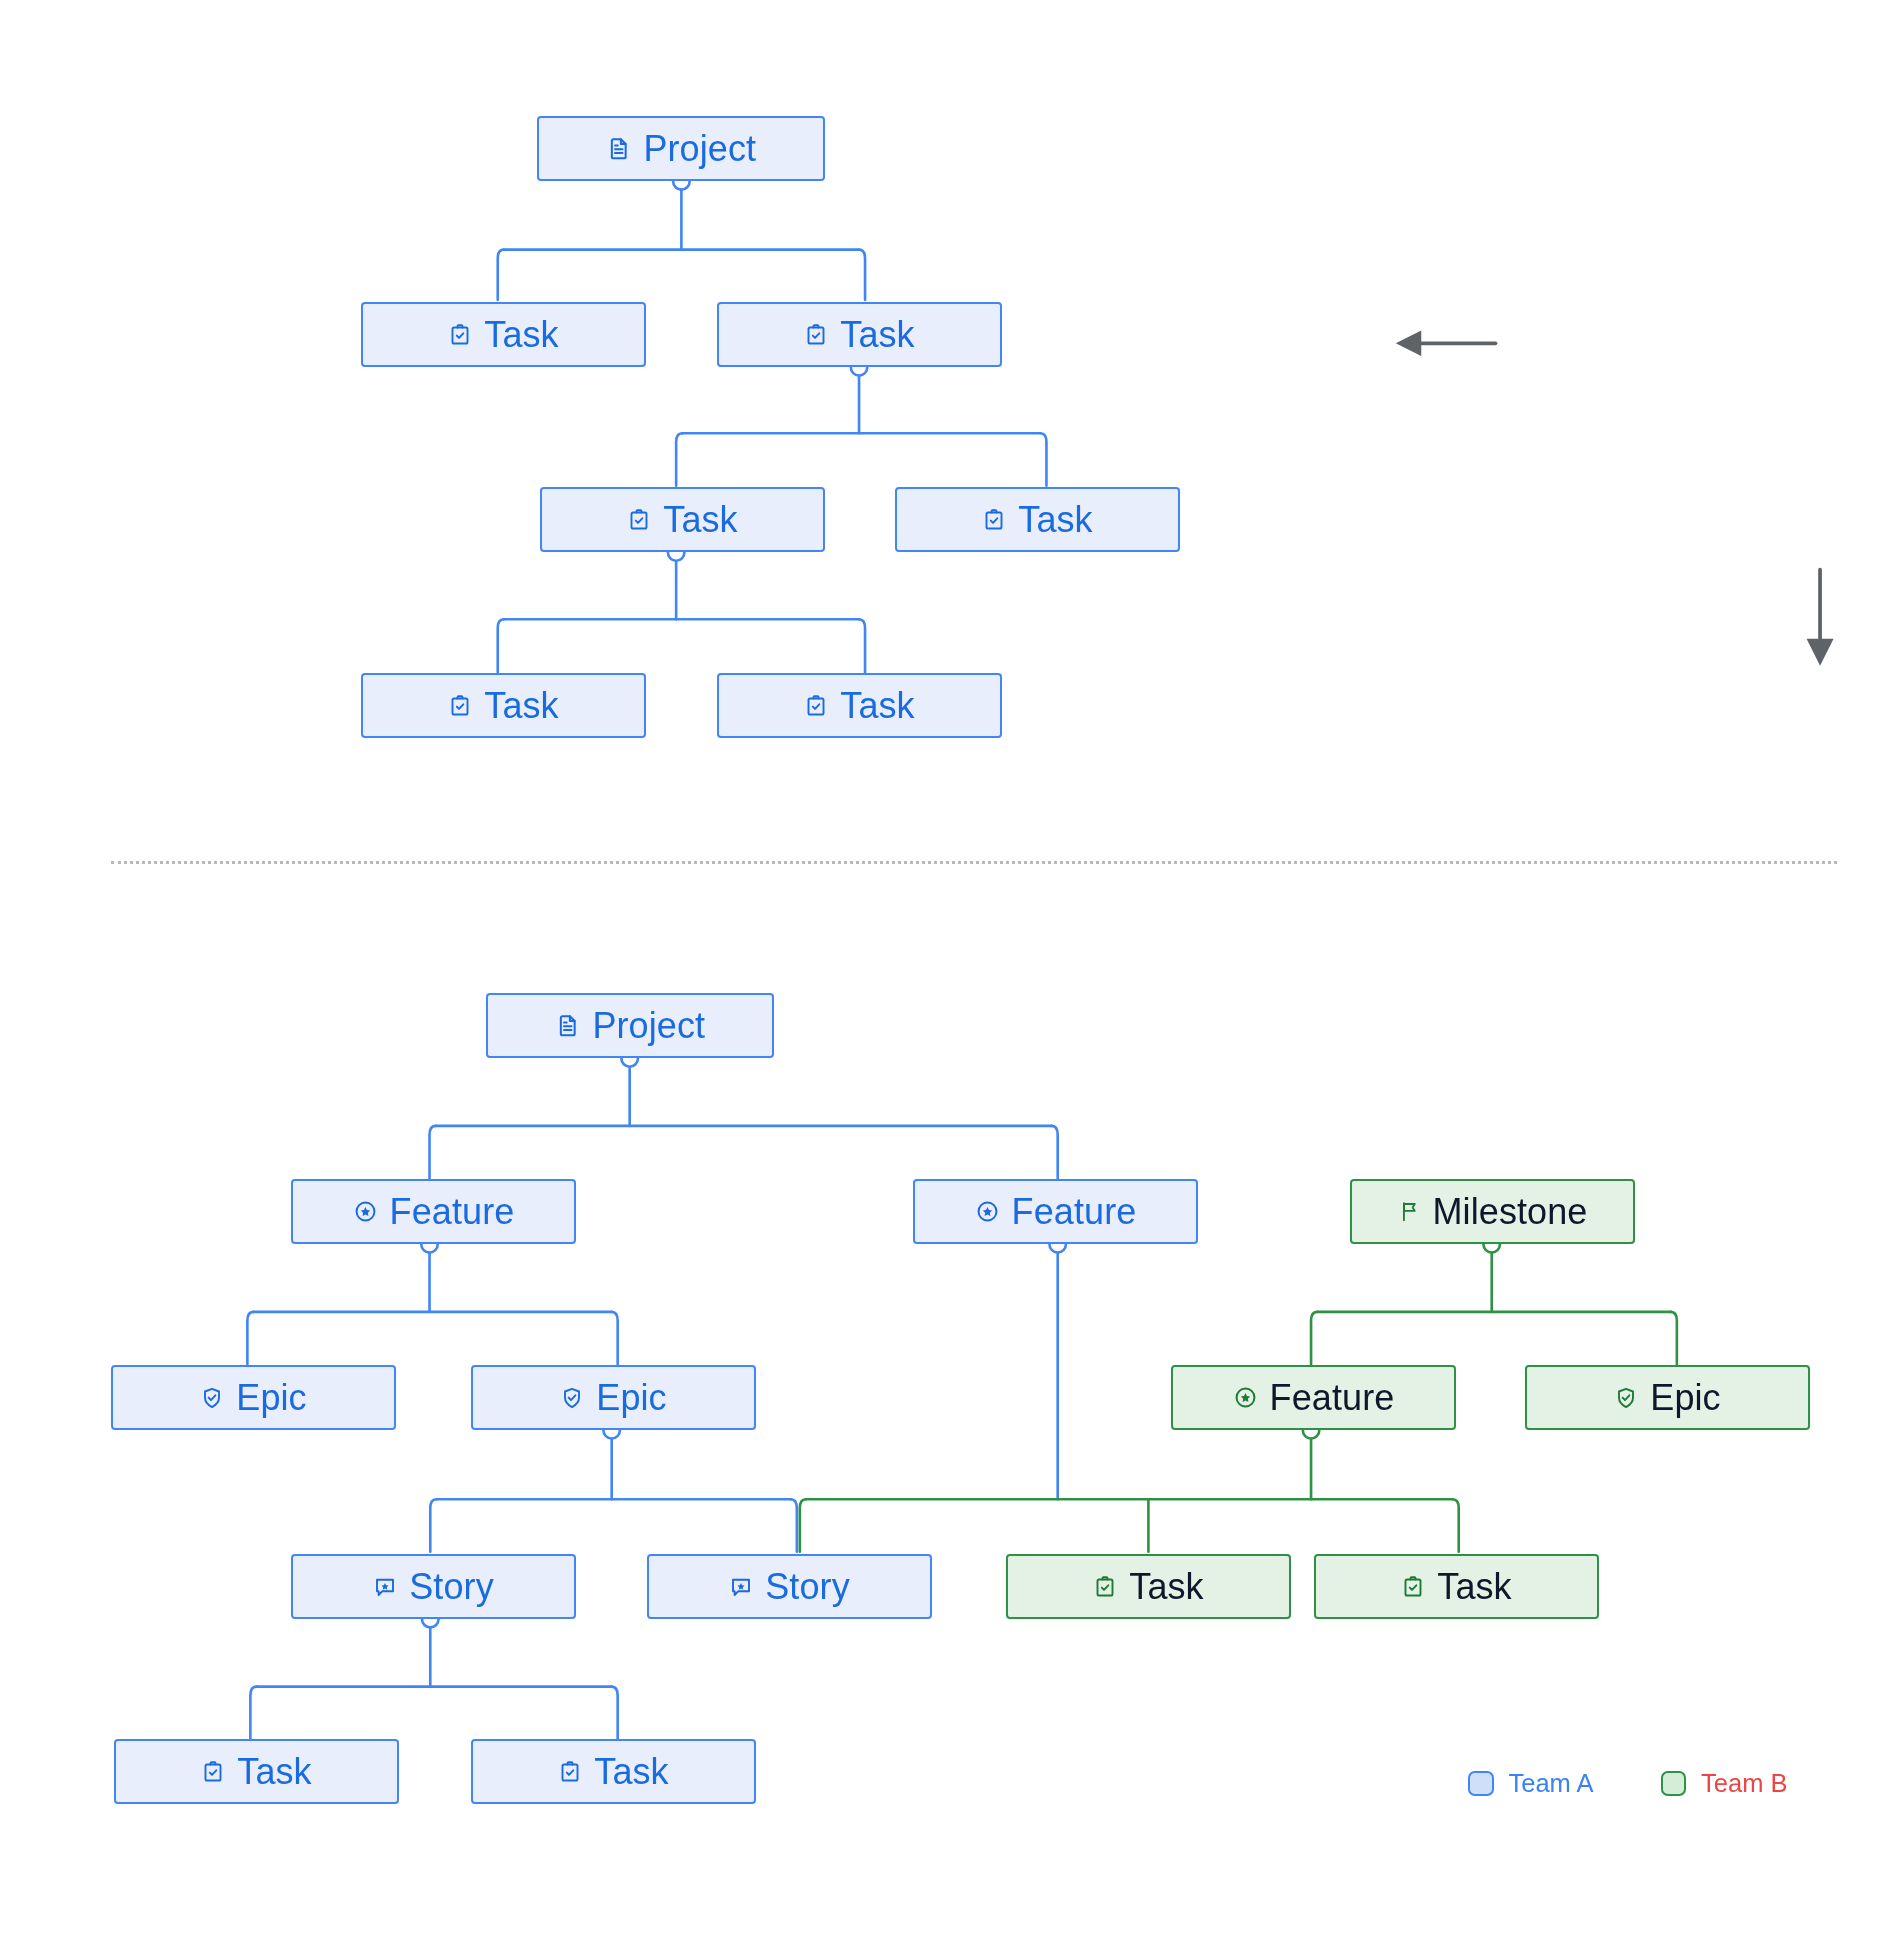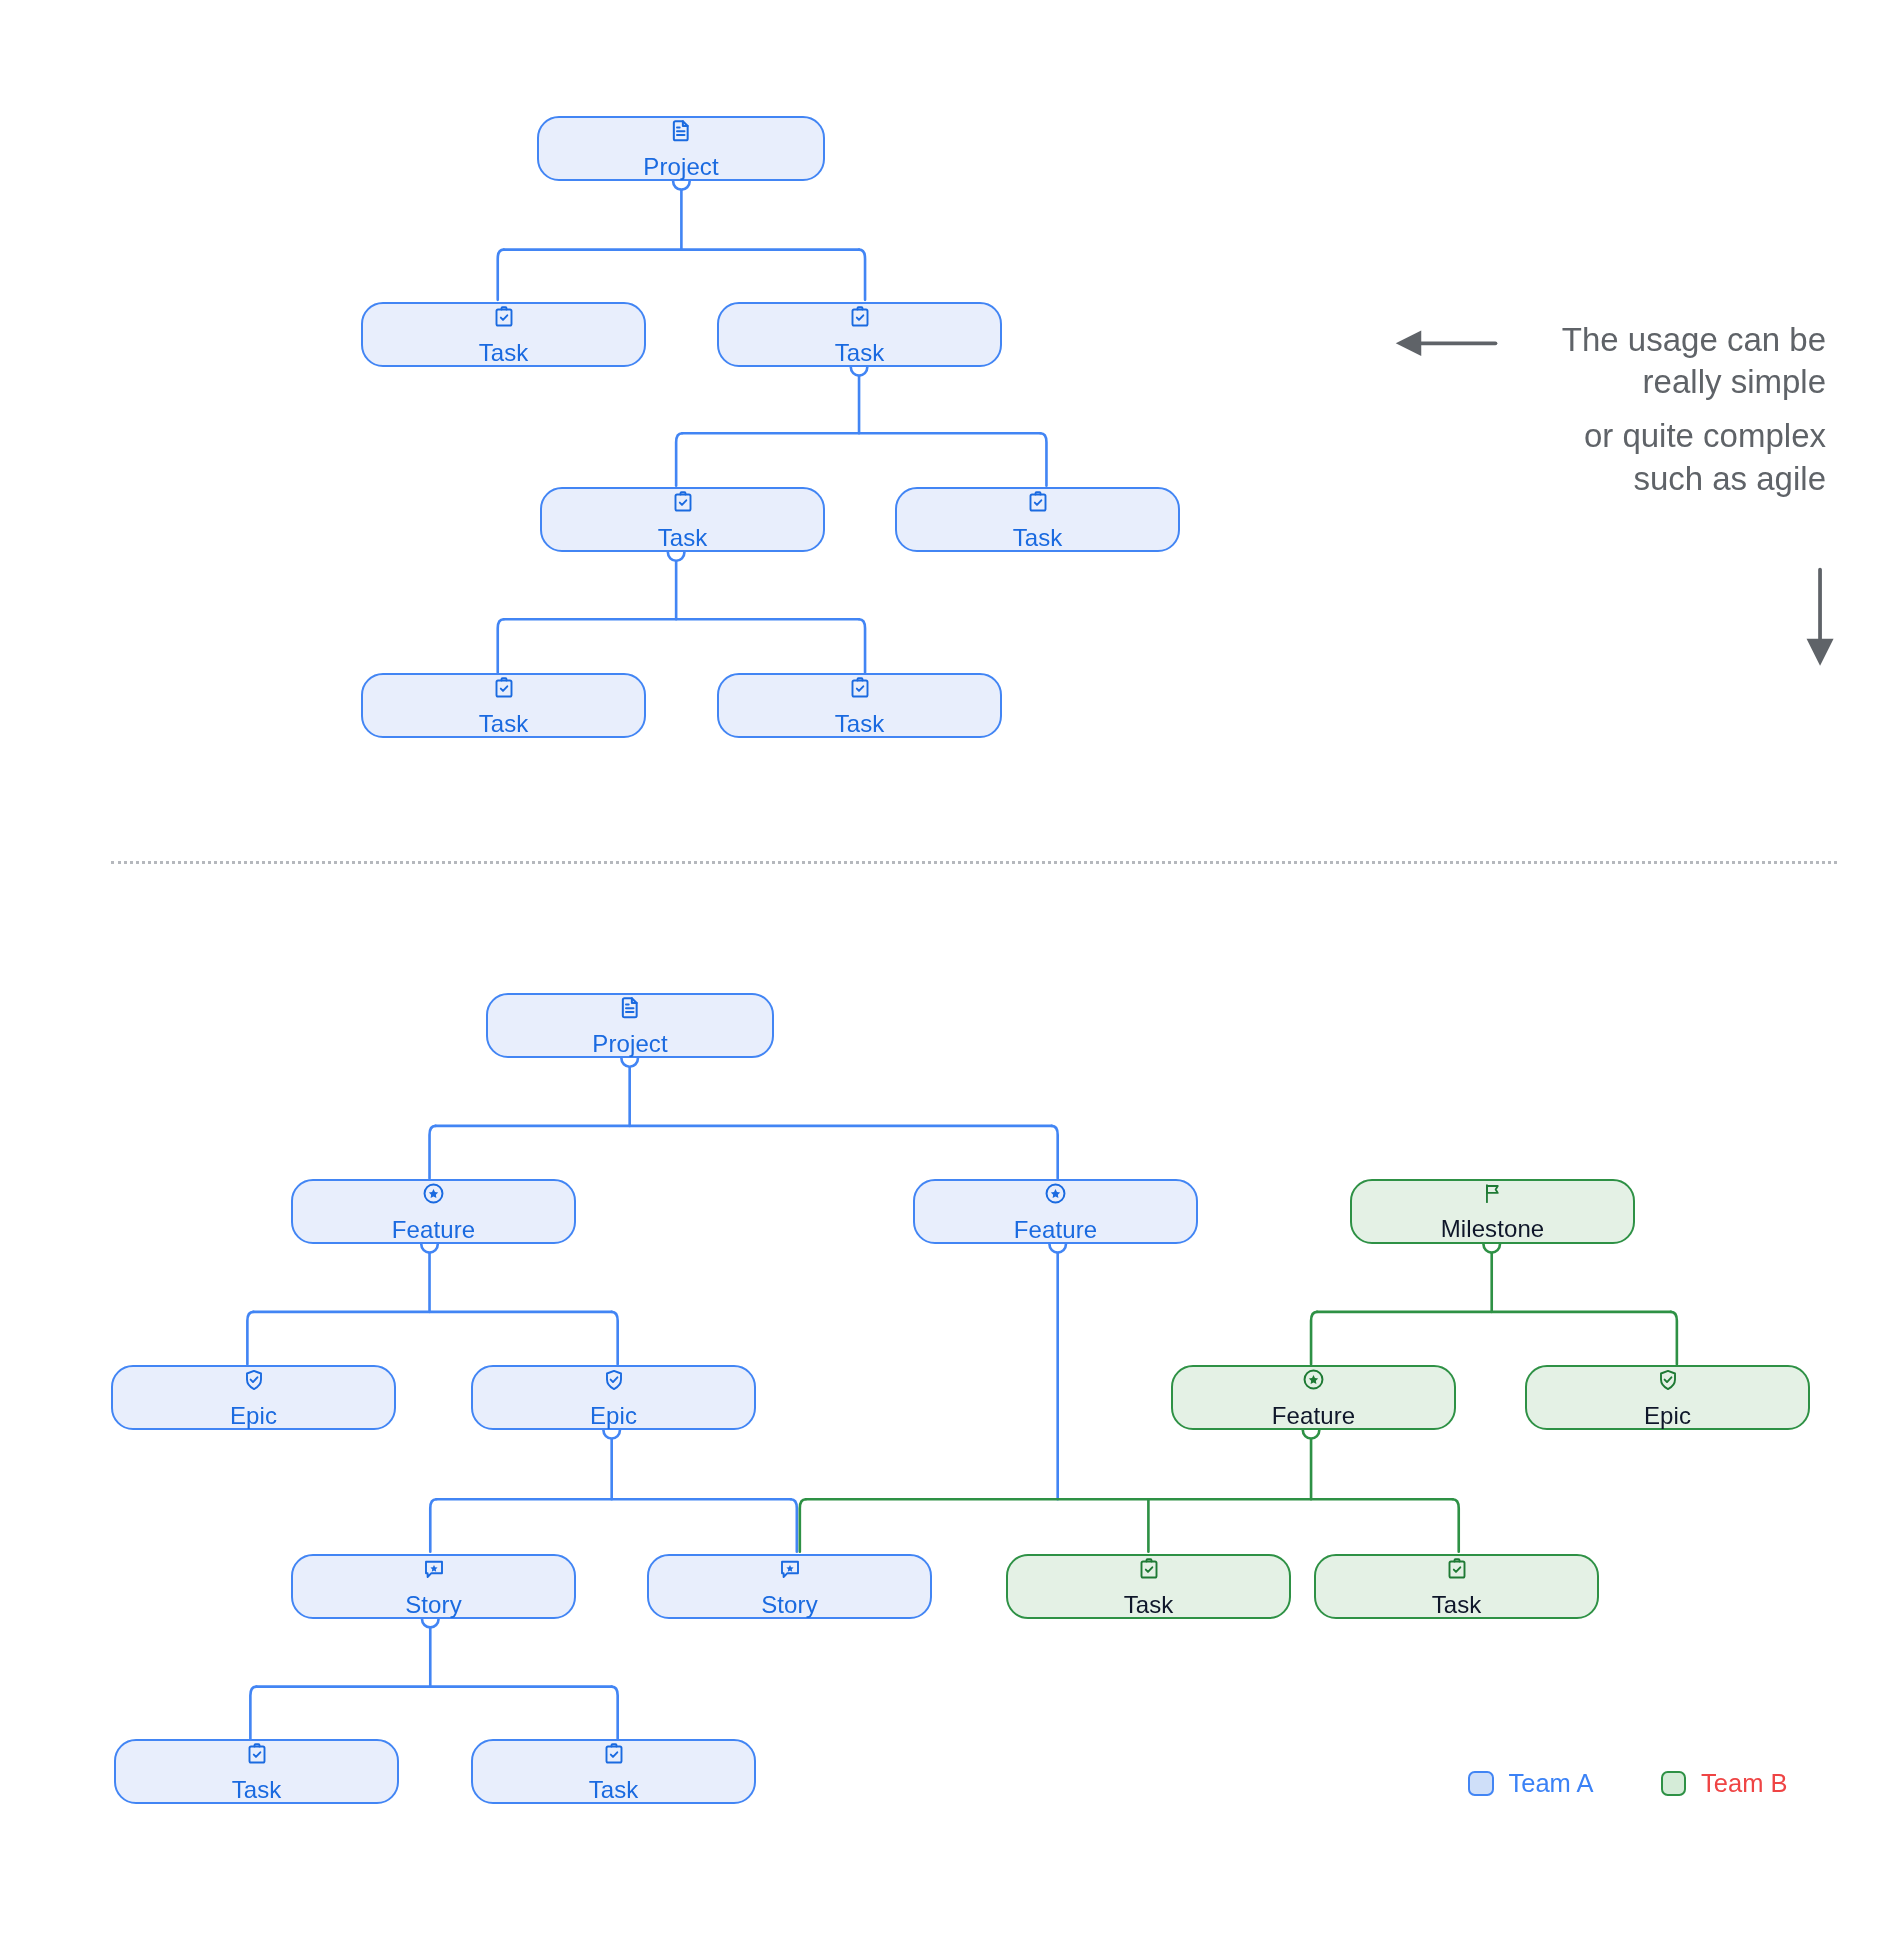--- a/index.html
+++ b/index.html
@@ -6,22 +6,22 @@
   body{
     width:1898px;height:1955px;position:relative;overflow:hidden;
     font-family:"Liberation Sans","DejaVu Sans",sans-serif;
   }
   #stage{position:absolute;inset:0;width:1898px;height:1955px;}
   svg.wires{position:absolute;left:0;top:0;width:1898px;height:1955px;pointer-events:none;}
 
   .node{
     position:absolute;box-sizing:border-box;
     display:flex;align-items:center;justify-content:center;gap:12px;
-    border-radius:22px;border-width:2.2px;border-style:solid;
-    font-size:24px;letter-spacing:0.1px;white-space:nowrap;flex-direction:column;
+    border-radius:4px;border-width:2.2px;border-style:solid;
+    font-size:36px;letter-spacing:0.1px;white-space:nowrap;
   }
   .node .lbl{line-height:1;}
   .node .ico{display:inline-flex;align-items:center;justify-content:center;}
   .node .ico svg{display:block;}
 
   .teamA{background:#e8eefc;border-color:#4285f4;color:#1a6ae0;}
   .teamB{background:#e4f1e5;border-color:#2e9145;color:#0f172a;}
 
   
   .annot{
@@ -203,26 +203,20 @@
     <span class="ico">
       <svg width="24" height="24" viewBox="0 0 24 24" fill="none" stroke="#1a6ae0" stroke-width="1.9" stroke-linecap="round" stroke-linejoin="round">
         <rect x="4.5" y="4.5" width="15" height="16" rx="1.6"></rect>
         <path d="M9.5 4.5V3.2a1 1 0 0 1 1-1h3a1 1 0 0 1 1 1v1.3"></path>
         <path d="M8.8 12.6l2.2 2.3 4.3-4.6"></path>
       </svg>
     </span>
     <span class="lbl">Task</span>
   </div>
 
-  <div class="annot" style="left:1402px;top:319px;width:424px;">
-    <span class="ln">The usage can be</span>
-    <span class="ln">really simple</span>
-    <span class="ln sp">or quite complex</span>
-    <span class="ln">such as agile</span>
-  </div>
 
   <div class="divider" style="left:111px;top:861px;width:1726px;"></div>
 
   <div class="node teamA" style="left:486px;top:993px;width:288px;height:65px;">
     <span class="ico">
       <svg width="25.5" height="25.5" viewBox="0 0 24 24" fill="none" stroke="#1a6ae0" stroke-width="1.9" stroke-linecap="round" stroke-linejoin="round">
         <path d="M14 3H7a1.5 1.5 0 0 0-1.5 1.5v15A1.5 1.5 0 0 0 7 21h10a1.5 1.5 0 0 0 1.5-1.5V7.5z"></path>
         <path d="M14 3v4.5h4.5"></path>
           <path d="M8.5 12.5h7"></path>
           <path d="M8.5 16h7"></path>

